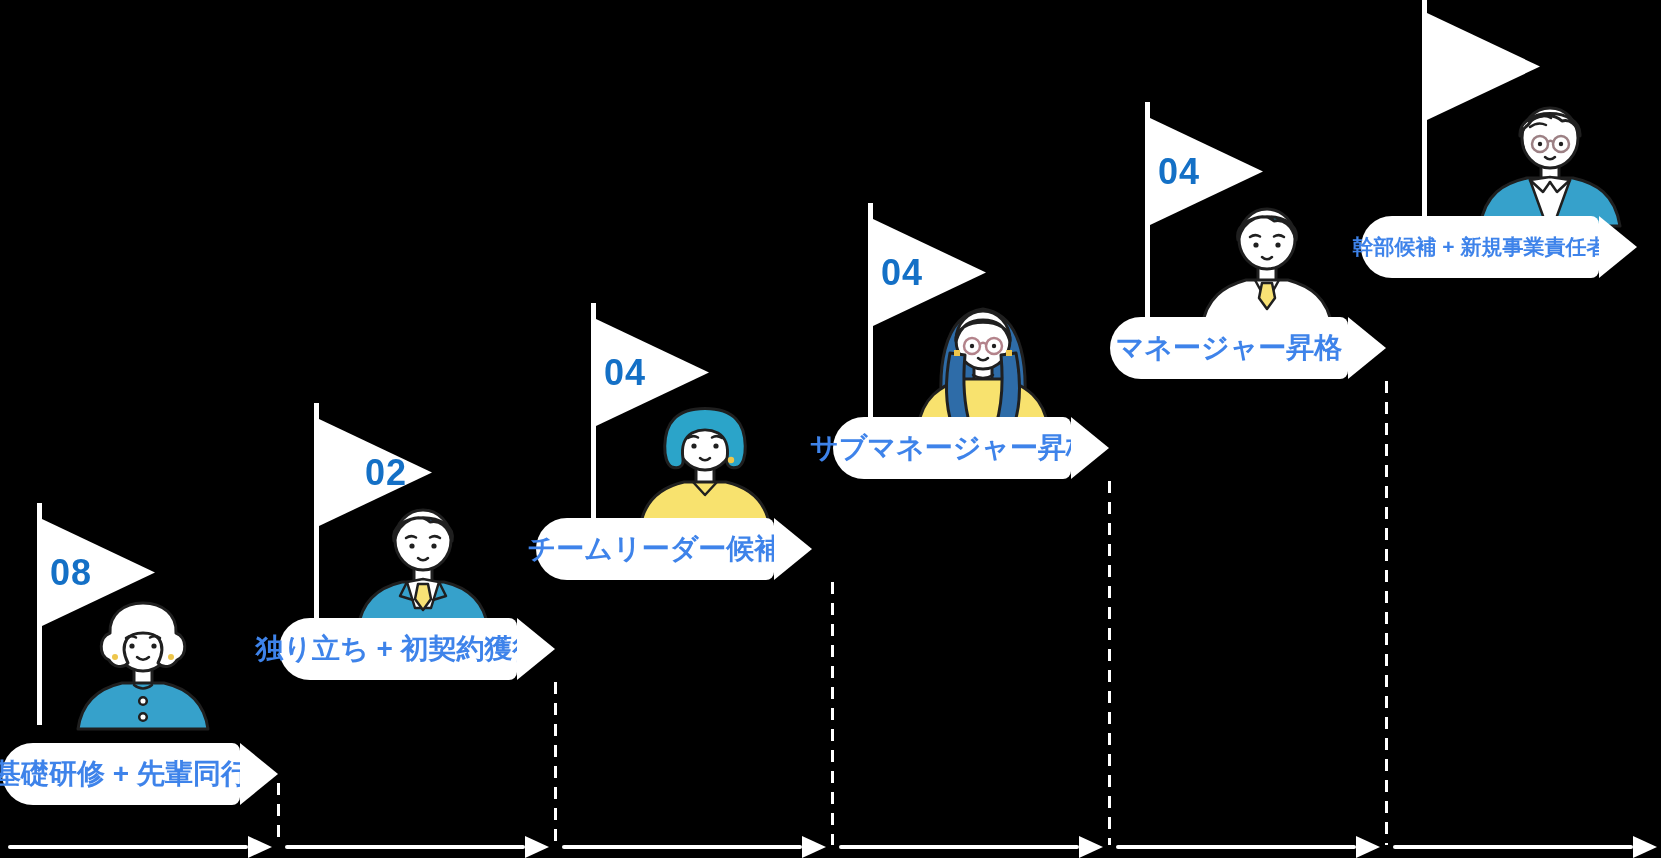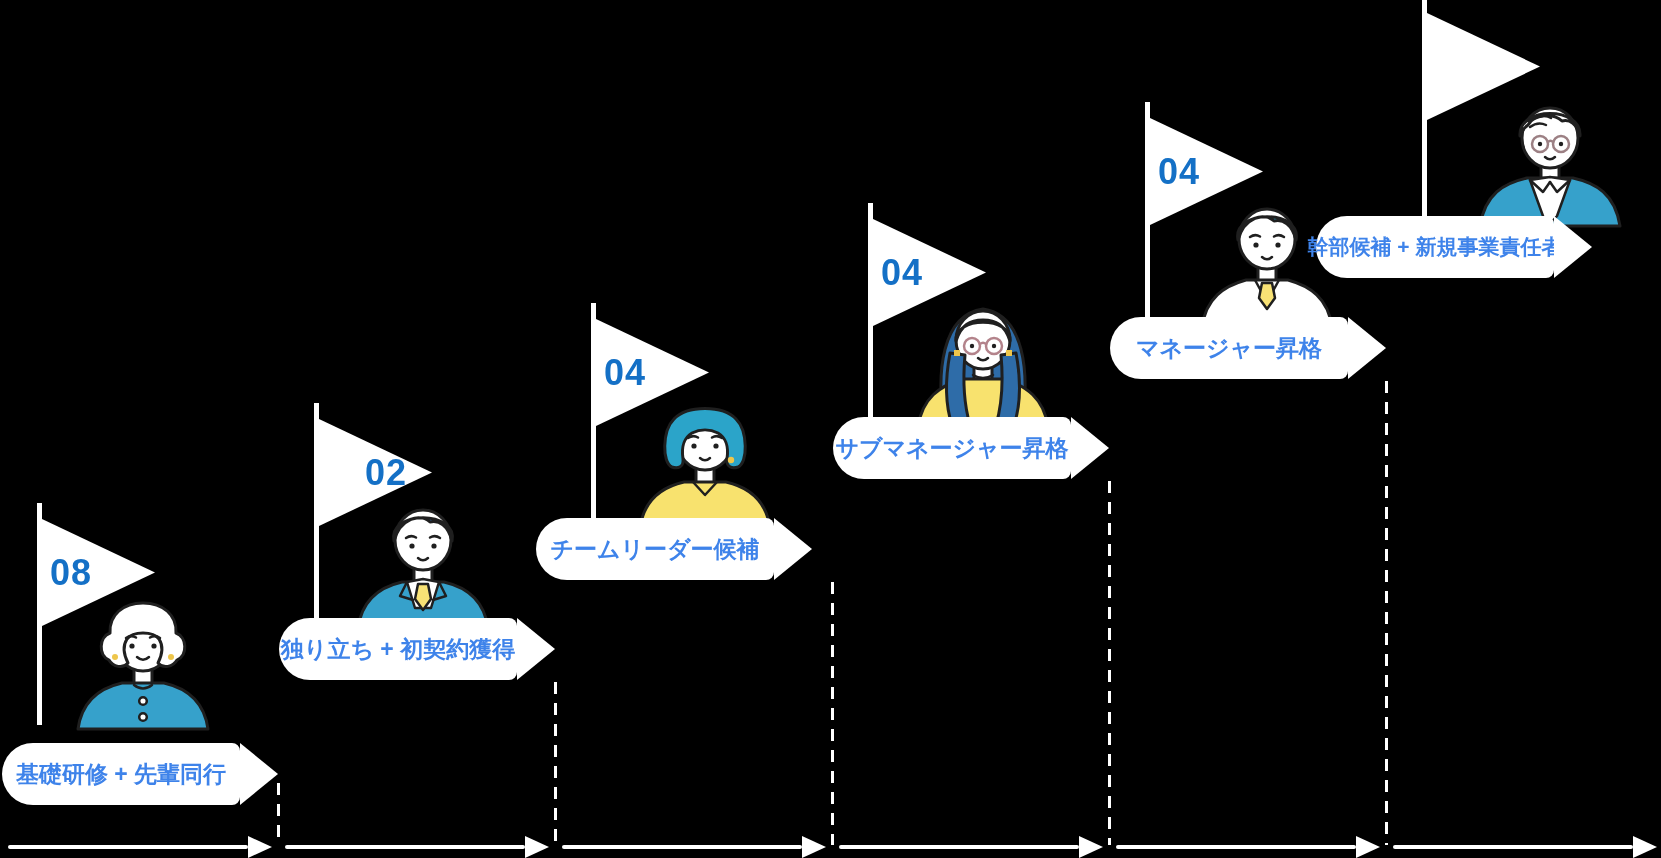--- a/index.html
+++ b/index.html
@@ -9,21 +9,21 @@
   .flag{position:absolute;width:113px;height:107px;background:#fff;z-index:2;
         clip-path:polygon(0 0,100% 50%,0 100%);}
   .flag-num{position:absolute;width:80px;height:107px;display:flex;align-items:center;
         font-size:36px;font-weight:800;color:#1470c6;z-index:3;letter-spacing:1px;}
   .person{position:absolute;z-index:4;overflow:visible;}
   .bubble{position:absolute;width:238px;height:62px;background:#fff;z-index:5;
         border-radius:31px 8px 8px 31px;display:flex;align-items:center;justify-content:center;}
   .bubble::after{content:"";position:absolute;left:100%;top:0;width:0;height:0;
         border-top:31px solid transparent;border-bottom:31px solid transparent;
         border-left:38px solid #fff;}
-  .bubble-label{font-size:23px;font-weight:700;color:#3e83ea;white-space:nowrap;}
+  .bubble-label{font-size:28px;font-weight:700;color:#3e83ea;white-space:nowrap;}
   .bubble-label.small{font-size:21px;}
   .dash{position:absolute;width:3px;z-index:0;
         background:repeating-linear-gradient(180deg,#fff 0 12px,transparent 12px 21px);}
   .aline{position:absolute;top:845px;height:4px;background:#fff;border-radius:2px;z-index:0;}
   .ahead{position:absolute;top:836px;width:0;height:0;z-index:0;
         border-top:11px solid transparent;border-bottom:11px solid transparent;
         border-left:24px solid #fff;}
   svg .ln{fill:none;stroke:#1f1f1f;stroke-width:2.5;stroke-linecap:round;stroke-linejoin:round;}
 </style>
 </head>
@@ -184,18 +184,18 @@
       <path d="M60,42 C58,12 122,12 120,42 C117,30 110,25 102,27 C94,19 74,20 68,31 C64,34 61,37 60,42 Z" fill="#fff" stroke="#1f1f1f" stroke-width="3" stroke-linejoin="round"></path>
       <path class="ln" d="M74,25 Q83,19 91,24" stroke-width="2"></path>
         <path class="ln" d="M70,33 Q78,27 86,31" stroke-width="2"></path>
       <circle cx="80" cy="50" r="8" fill="none" stroke="#9c8084" stroke-width="2.5"></circle>
       <circle cx="101" cy="50" r="8" fill="none" stroke="#9c8084" stroke-width="2.5"></circle>
       <path d="M88,48 Q90.5,45.5 93,48" fill="none" stroke="#9c8084" stroke-width="2.5"></path>
       <circle cx="80" cy="50" r="2.2" fill="#1f1f1f"></circle>
         <circle cx="101" cy="50" r="2.2" fill="#1f1f1f"></circle>
       <path class="ln" d="M85,63 Q90,67.5 95,63"></path>
     </svg>
-    <div class="bubble" style="left:1316px;top:216px;">
+    <div class="bubble" style="left:1361px;top:216px;">
       <span class="bubble-label small">幹部候補 + 新規事業責任者</span>
     </div>
   </div>
 
 </div>
 
 </body></html>

